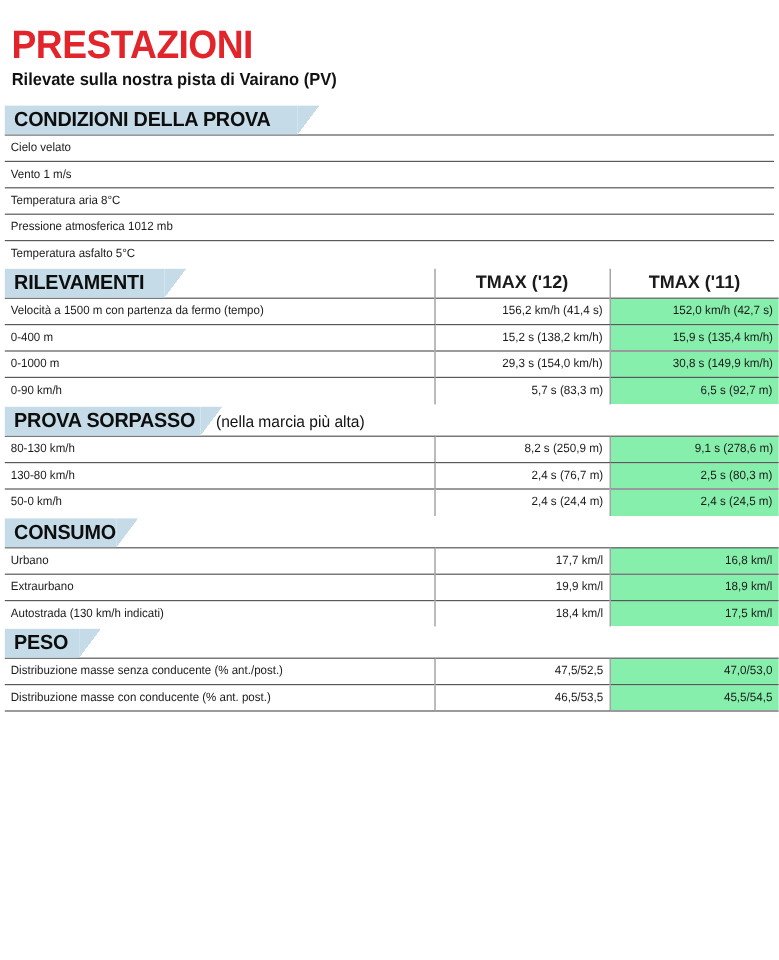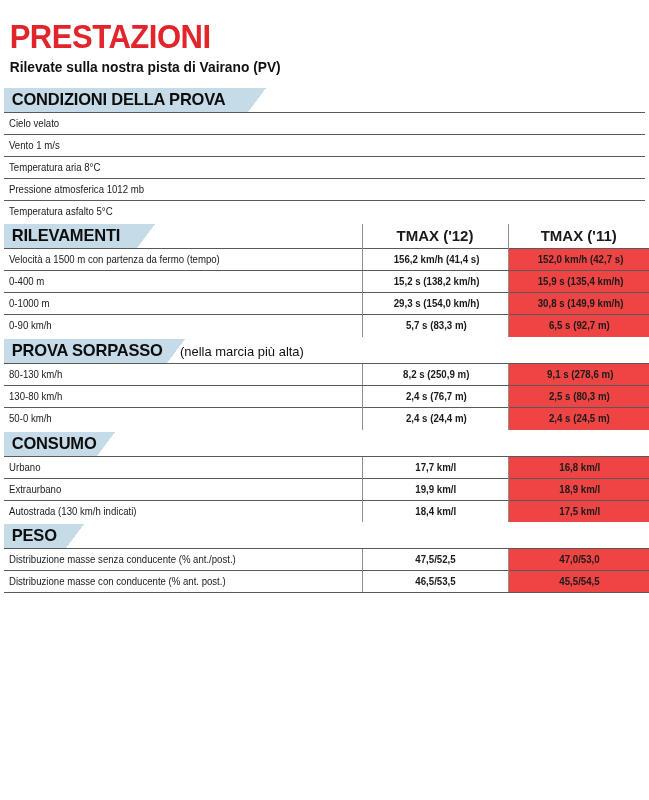--- a/index.html
+++ b/index.html
@@ -94,25 +94,25 @@
     vertical-align: middle;
     white-space: nowrap;
     overflow: hidden;
   }
   td.label {
     text-align: left;
     width: 358px;
   }
   td.label span { display: inline-block; transform: scaleX(0.96); transform-origin: left center; }
   td.v1, td.v2 {
-    text-align: center;
-    font-weight: bold;
+    text-align: right;
+    font-weight: normal;
   }
   td.v1 { width: 146px; border-left: 1.3px solid #8d8f91; }
-  td.v2 { width: 141px; border-left: 1.3px solid #8d8f91; background: #ef4444; }
+  td.v2 { width: 141px; border-left: 1.3px solid #8d8f91; background: #86efac; }
   td.v1 span, td.v2 span { display: inline-block; transform: scaleX(0.97); transform-origin: right center; }
 
   
   table.cond td.label { width: 100%; }
 
   
   tr.colhead td {
     border-top: none;
     font-weight: bold;
     font-size: 15px;

